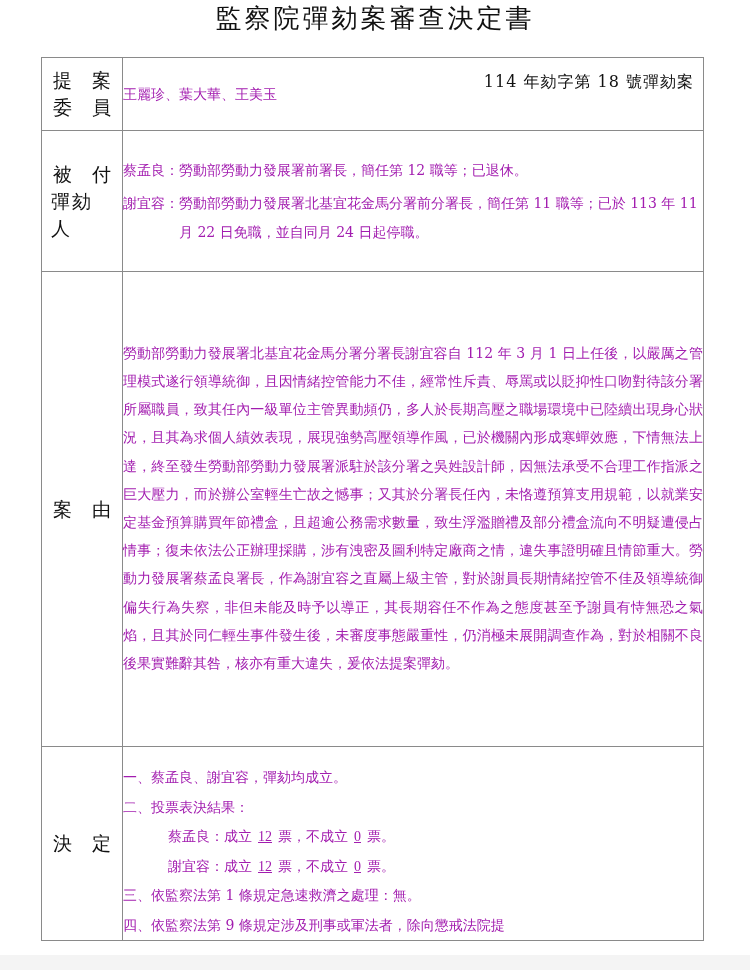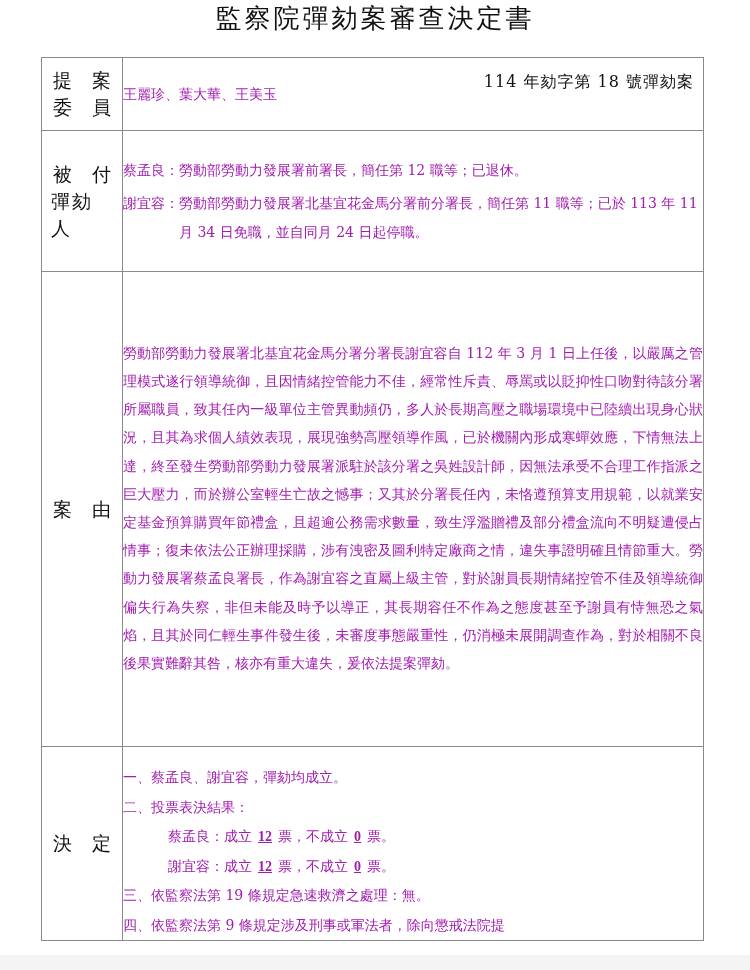--- a/index.html
+++ b/index.html
@@ -20,21 +20,21 @@
   .row-respondent td { height: 140px; }
   .row-reason td { height: 474px; }
   .row-decision td { height: 186px; vertical-align: top; }
   .row-decision td.label { vertical-align: middle; }
   .resp-entry { display: flex; }
   .resp-name { white-space: nowrap; }
   .resp-desc { flex: 1; }
   .reason-text { text-align: justify; padding: 2px 0 4px 0; }
   .dec-line { display: block; line-height: 29.5px; white-space: nowrap; }
   .dec-indent { padding-left: 45px; }
-  .num { font-family: "Liberation Serif", serif; font-weight: bold; text-decoration: underline;
+  .num { font-family: "Liberation Serif", serif; font-weight: normal; text-decoration: underline;
          padding: 0 6px; }
   .dec-wrap { padding-top: 16px; }
   .bottom-bar { position: absolute; left: 0; top: 955px; width: 750px; height: 15px; background: #f4f4f4; }
 </style>
 </head>
 <body>
 
 <div class="title">監察院彈劾案審查決定書</div>
 <div class="case-no">114 年劾字第 18 號彈劾案</div>
 
@@ -62,21 +62,21 @@
       </div>
       <div class="lbl-three">彈劾人</div>
     </td>
     <td class="content">
       <div class="resp-entry">
         <span class="resp-name">蔡孟良：</span>
         <span class="resp-desc">勞動部勞動力發展署前署長，簡任第 12 職等；已退休。</span>
       </div>
       <div class="resp-entry" style="margin-top:5px;">
         <span class="resp-name">謝宜容：</span>
-        <span class="resp-desc">勞動部勞動力發展署北基宜花金馬分署前分署長，簡任第 11 職等；已於 113 年 11 月 34 日免職，並自同月 24 日起停職。</span>
+        <span class="resp-desc">勞動部勞動力發展署北基宜花金馬分署前分署長，簡任第 11 職等；已於 113 年 11 月 22 日免職，並自同月 24 日起停職。</span>
       </div>
     </td>
   </tr>
 
   <tr class="row-reason">
     <td class="label">
       <div class="lbl-two">
         <span>案</span>
         <span>由</span>
       </div>
@@ -96,21 +96,21 @@
     <td class="content">
       <div class="dec-wrap">
         <span class="dec-line">一、蔡孟良、謝宜容，彈劾均成立。</span>
         <span class="dec-line">二、投票表決結果：</span>
         <span class="dec-line dec-indent">
           <span>蔡孟良：</span><span>成立</span><span class="num">12</span><span>票，不成立</span><span class="num">0</span><span>票。</span>
         </span>
         <span class="dec-line dec-indent">
           <span>謝宜容：</span><span>成立</span><span class="num">12</span><span>票，不成立</span><span class="num">0</span><span>票。</span>
         </span>
-        <span class="dec-line">三、依監察法第 19 條規定急速救濟之處理：無。</span>
+        <span class="dec-line">三、依監察法第 1 條規定急速救濟之處理：無。</span>
         <span class="dec-line">四、依監察法第 9 條規定涉及刑事或軍法者，除向懲戒法院提</span>
       </div>
     </td>
   </tr>
 </tbody>
   </table>
 
 <div class="bottom-bar"></div>
 
 </body></html>

